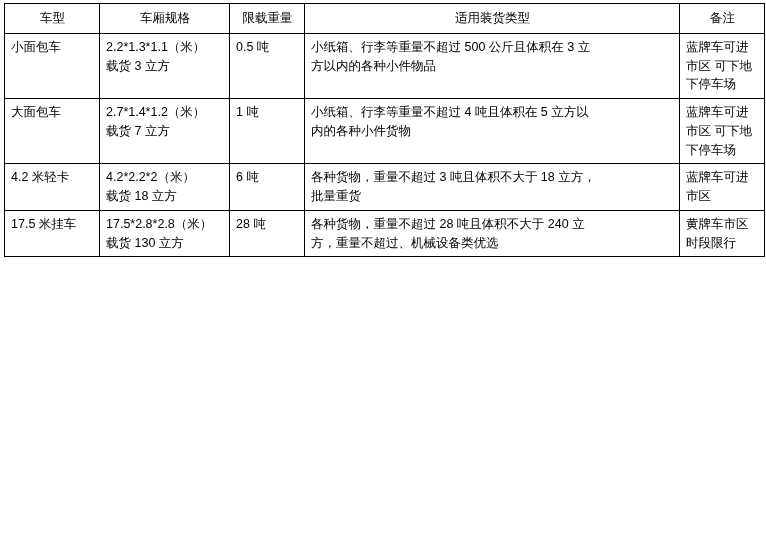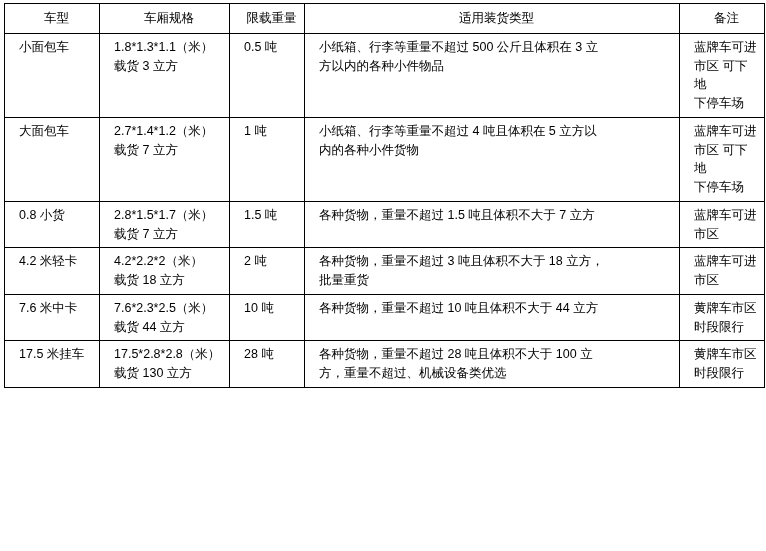--- a/index.html
+++ b/index.html
@@ -24,21 +24,21 @@
     border-collapse: collapse;
     width: 760px;
     table-layout: fixed;
     font-size: 12.5px;
     line-height: 1.5;
   }
   table.vehicle-table th,
   table.vehicle-table td {
     border: 1px solid #000000;
     vertical-align: top;
-    padding: 4px 5px 4px 14px;
+    padding: 4px 5px 4px 6px;
     box-sizing: border-box;
   }
   table.vehicle-table th {
     text-align: center;
     font-weight: normal;
     padding-top: 5px;
     padding-bottom: 5px;
   }
   
   col.c0 { width: 95px; }
@@ -73,21 +73,21 @@
         <th>适用装货类型</th>
         <th>备注</th>
       </tr>
     </thead>
     <tbody>
       <tr>
         <td>
             <span class="cell-line">小面包车</span>
           </td>
         <td>
-            <span class="cell-line">1.8*1.3*1.1（米）</span>
+            <span class="cell-line">2.2*1.3*1.1（米）</span>
             <span class="cell-line">载货 3 立方</span>
           </td>
         <td>
             <span class="cell-line">0.5 吨</span>
           </td>
         <td>
             <span class="cell-line">小纸箱、行李等重量不超过 500 公斤且体积在 3 立</span>
             <span class="cell-line">方以内的各种小件物品</span>
           </td>
         <td>
@@ -112,89 +112,51 @@
             <span class="cell-line">内的各种小件货物</span>
           </td>
         <td>
             <span class="cell-line">蓝牌车可进</span>
             <span class="cell-line">市区 可下地</span>
             <span class="cell-line">下停车场</span>
           </td>
       </tr>
       <tr>
         <td>
-            <span class="cell-line">0.8 小货</span>
-          </td>
-        <td>
-            <span class="cell-line">2.8*1.5*1.7（米）</span>
-            <span class="cell-line">载货 7 立方</span>
-          </td>
-        <td>
-            <span class="cell-line">1.5 吨</span>
-          </td>
-        <td>
-            <span class="cell-line">各种货物，重量不超过 1.5 吨且体积不大于 7 立方</span>
-          </td>
-        <td>
-            <span class="cell-line">蓝牌车可进</span>
-            <span class="cell-line">市区</span>
-          </td>
-      </tr>
-      <tr>
-        <td>
             <span class="cell-line">4.2 米轻卡</span>
           </td>
         <td>
             <span class="cell-line">4.2*2.2*2（米）</span>
             <span class="cell-line">载货 18 立方</span>
           </td>
         <td>
-            <span class="cell-line">2 吨</span>
+            <span class="cell-line">6 吨</span>
           </td>
         <td>
             <span class="cell-line">各种货物，重量不超过 3 吨且体积不大于 18 立方，</span>
             <span class="cell-line">批量重货</span>
           </td>
         <td>
             <span class="cell-line">蓝牌车可进</span>
             <span class="cell-line">市区</span>
-          </td>
-      </tr>
-      <tr>
-        <td>
-            <span class="cell-line">7.6 米中卡</span>
-          </td>
-        <td>
-            <span class="cell-line">7.6*2.3*2.5（米）</span>
-            <span class="cell-line">载货 44 立方</span>
-          </td>
-        <td>
-            <span class="cell-line">10 吨</span>
-          </td>
-        <td>
-            <span class="cell-line">各种货物，重量不超过 10 吨且体积不大于 44 立方</span>
-          </td>
-        <td>
-            <span class="cell-line">黄牌车市区</span>
-            <span class="cell-line">时段限行</span>
           </td>
       </tr>
       <tr>
         <td>
             <span class="cell-line">17.5 米挂车</span>
           </td>
         <td>
             <span class="cell-line">17.5*2.8*2.8（米）</span>
             <span class="cell-line">载货 130 立方</span>
           </td>
         <td>
             <span class="cell-line">28 吨</span>
           </td>
         <td>
-            <span class="cell-line">各种货物，重量不超过 28 吨且体积不大于 100 立</span>
+            <span class="cell-line">各种货物，重量不超过 28 吨且体积不大于 240 立</span>
             <span class="cell-line">方，重量不超过、机械设备类优选</span>
           </td>
         <td>
             <span class="cell-line">黄牌车市区</span>
             <span class="cell-line">时段限行</span>
           </td>
       </tr>
     </tbody>
   </table>
 </div>

